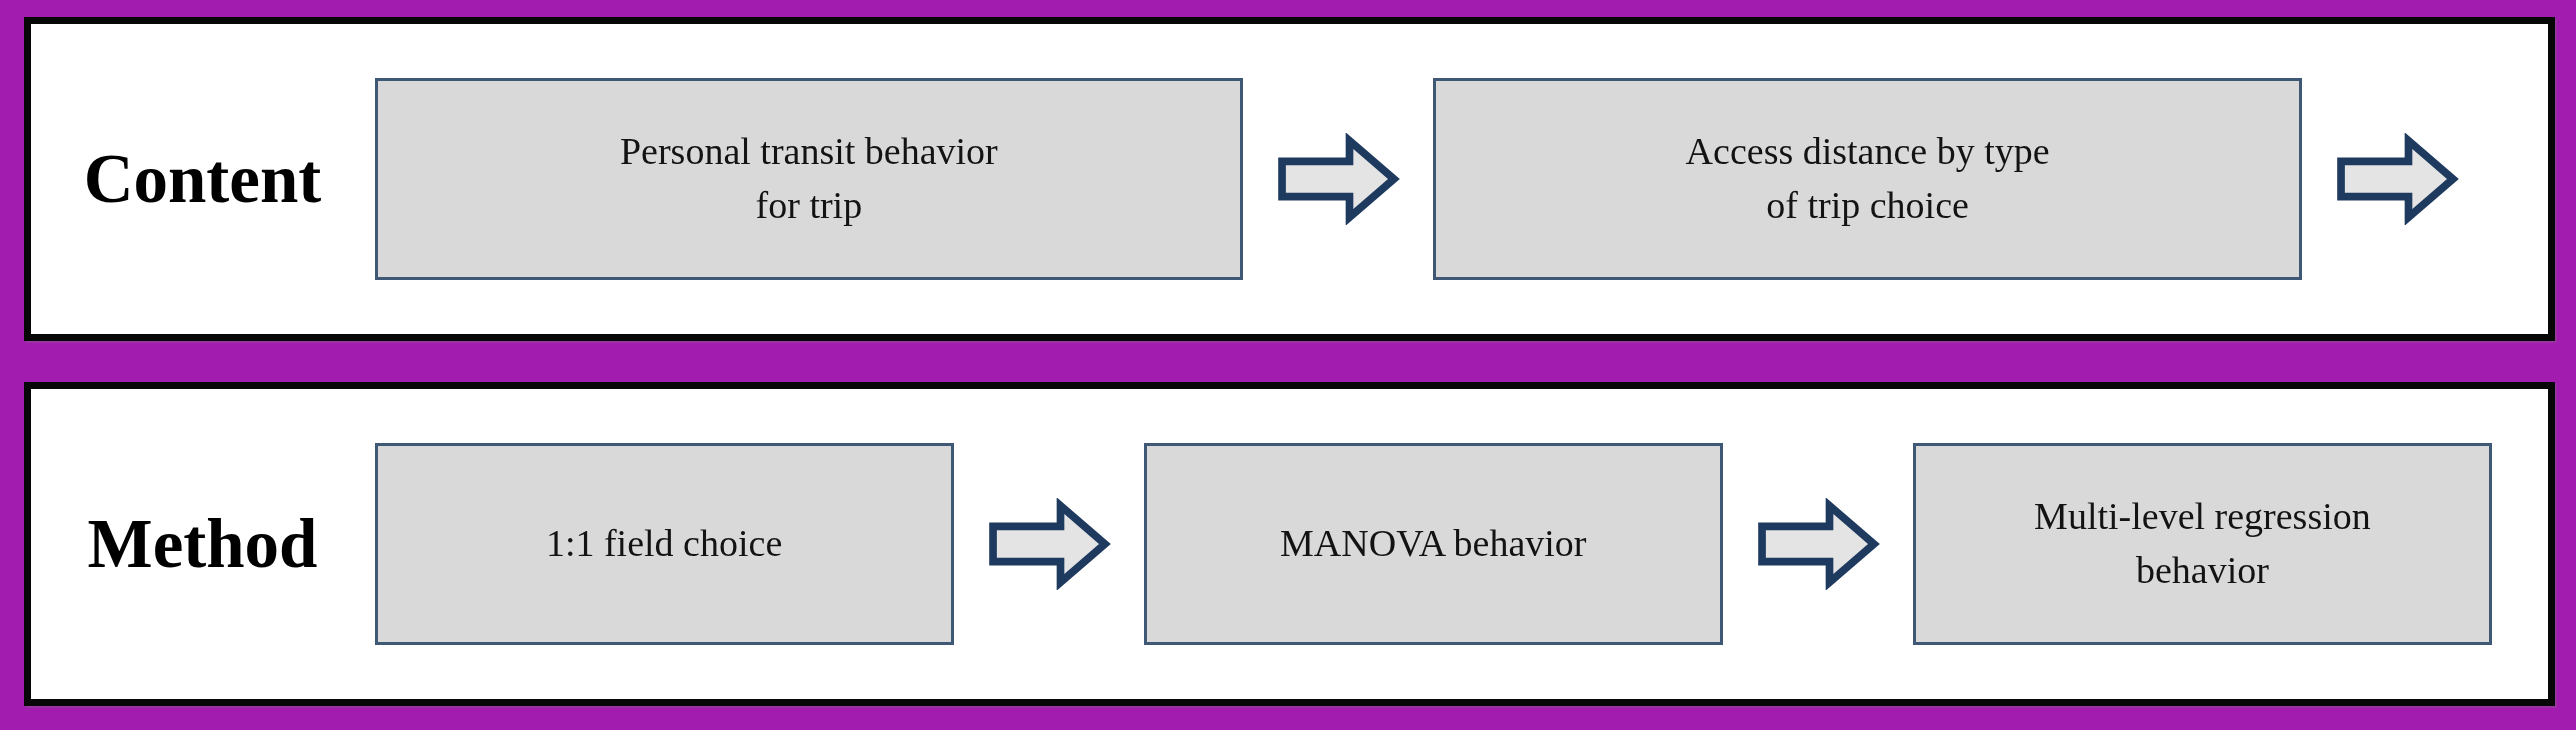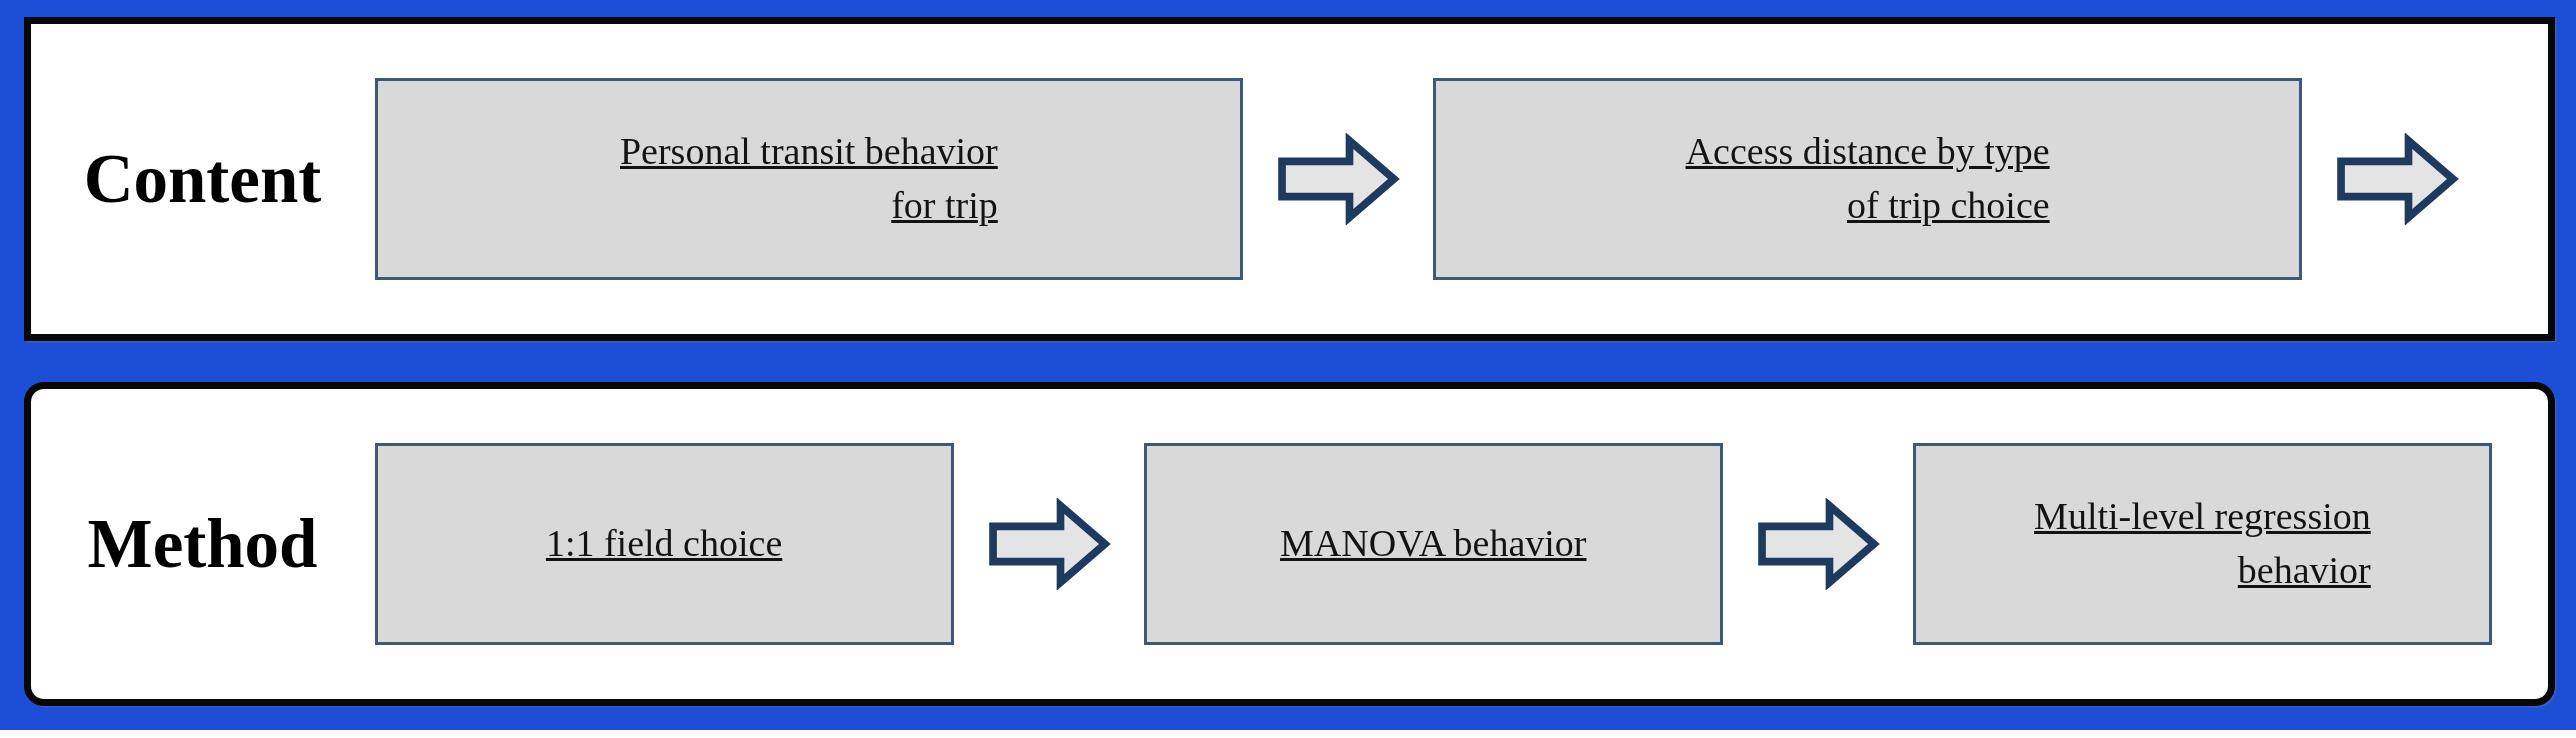--- a/index.html
+++ b/index.html
@@ -7,35 +7,34 @@
     padding: 0;
     background: #ffffff;
     font-family: "Liberation Serif", "DejaVu Serif", serif;
   }
   .canvas {
     position: relative;
     width: 2576px;
     height: 730px;
     box-sizing: border-box;
     padding: 17px 21px 0 23.5px;
-    background: #1d4ed8;
+    background: #a21caf;
     overflow: hidden;
   }
   .band {
     box-sizing: border-box;
     height: 324px;
     border: 7px solid #070707;
     background: #ffffff;
     display: flex;
     align-items: center;
     box-shadow: 1.6px 1.6px 0 rgba(120,120,120,0.35);
   }
   .band + .band {
     margin-top: 41px;
-    border-radius: 20px;
   }
   .band-label {
     flex: 0 0 344px;
     margin: 0;
     text-align: center;
     font-size: 69px;
     line-height: 1;
     font-weight: bold;
     color: #000000;
   }
@@ -53,23 +52,22 @@
     border: 3.1px solid #3f5876;
     display: flex;
     align-items: center;
     justify-content: center;
     padding: 0 20.3px;
   }
   .node-text {
     font-size: 38px;
     line-height: 1.42;
     color: #131313;
-    text-align: right;
+    text-align: center;
     white-space: pre-line;
-    text-decoration: underline;
   }
   .arrow {
     flex: 0 0 auto;
     width: 124px;
     height: 92px;
     margin: 0 33px;
     display: block;
   }
   .arrow path {
     fill: #e4e4e4;

